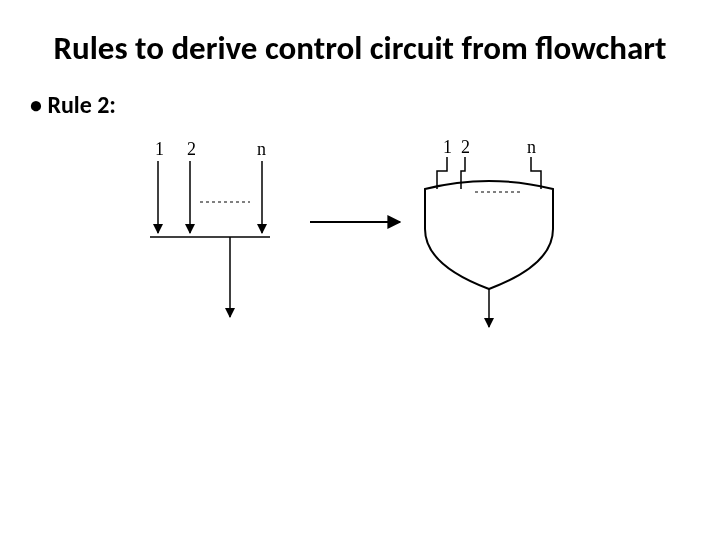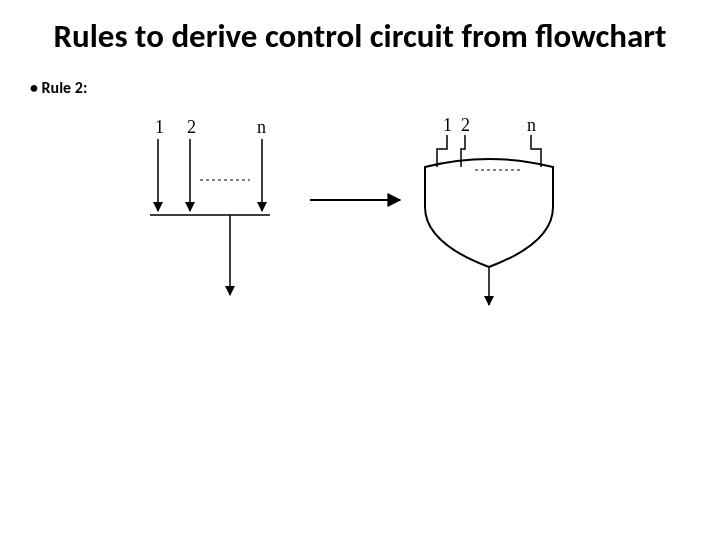--- a/index.html
+++ b/index.html
@@ -1,18 +1,18 @@
 <!DOCTYPE html>
 <html><head>
 <meta charset="utf-8">
 <style>
   html,body{margin:0;padding:0;width:720px;height:540px;background:#fff;font-family:"Calibri","Segoe UI",Arial,sans-serif;color:#000}
-  .slide{width:720px;height:448px;position:relative;box-sizing:border-box;padding:18px 28px}
+  .slide{width:720px;height:448px;position:relative;box-sizing:border-box;padding:30px 28px}
   .title{font-size:33px;font-weight:700;text-align:center;line-height:1.15;margin:0 20px 22px 20px}
-  .lvl1{font-size:16px;font-weight:700;margin:6px 0 6px 2px}
+  .lvl1{font-size:24px;font-weight:700;margin:6px 0 6px 2px}
   .lvl2{font-size:22px;font-weight:400;margin:4px 0 0 48px;line-height:1.22}
   .bullet1::before{content:"• ";}
   .dash::before{content:"– ";}
   .diagram{display:block;margin:18px auto 0 auto}
   .lbl{font:18px "Times New Roman",serif}
   .dotline{stroke:#000;stroke-width:1;stroke-dasharray:3 3}
   .solid{stroke:#000;stroke-width:2;fill:none}
   .thin{stroke:#000;stroke-width:1.5;fill:none}
   .head{fill:#000}
 </style>

